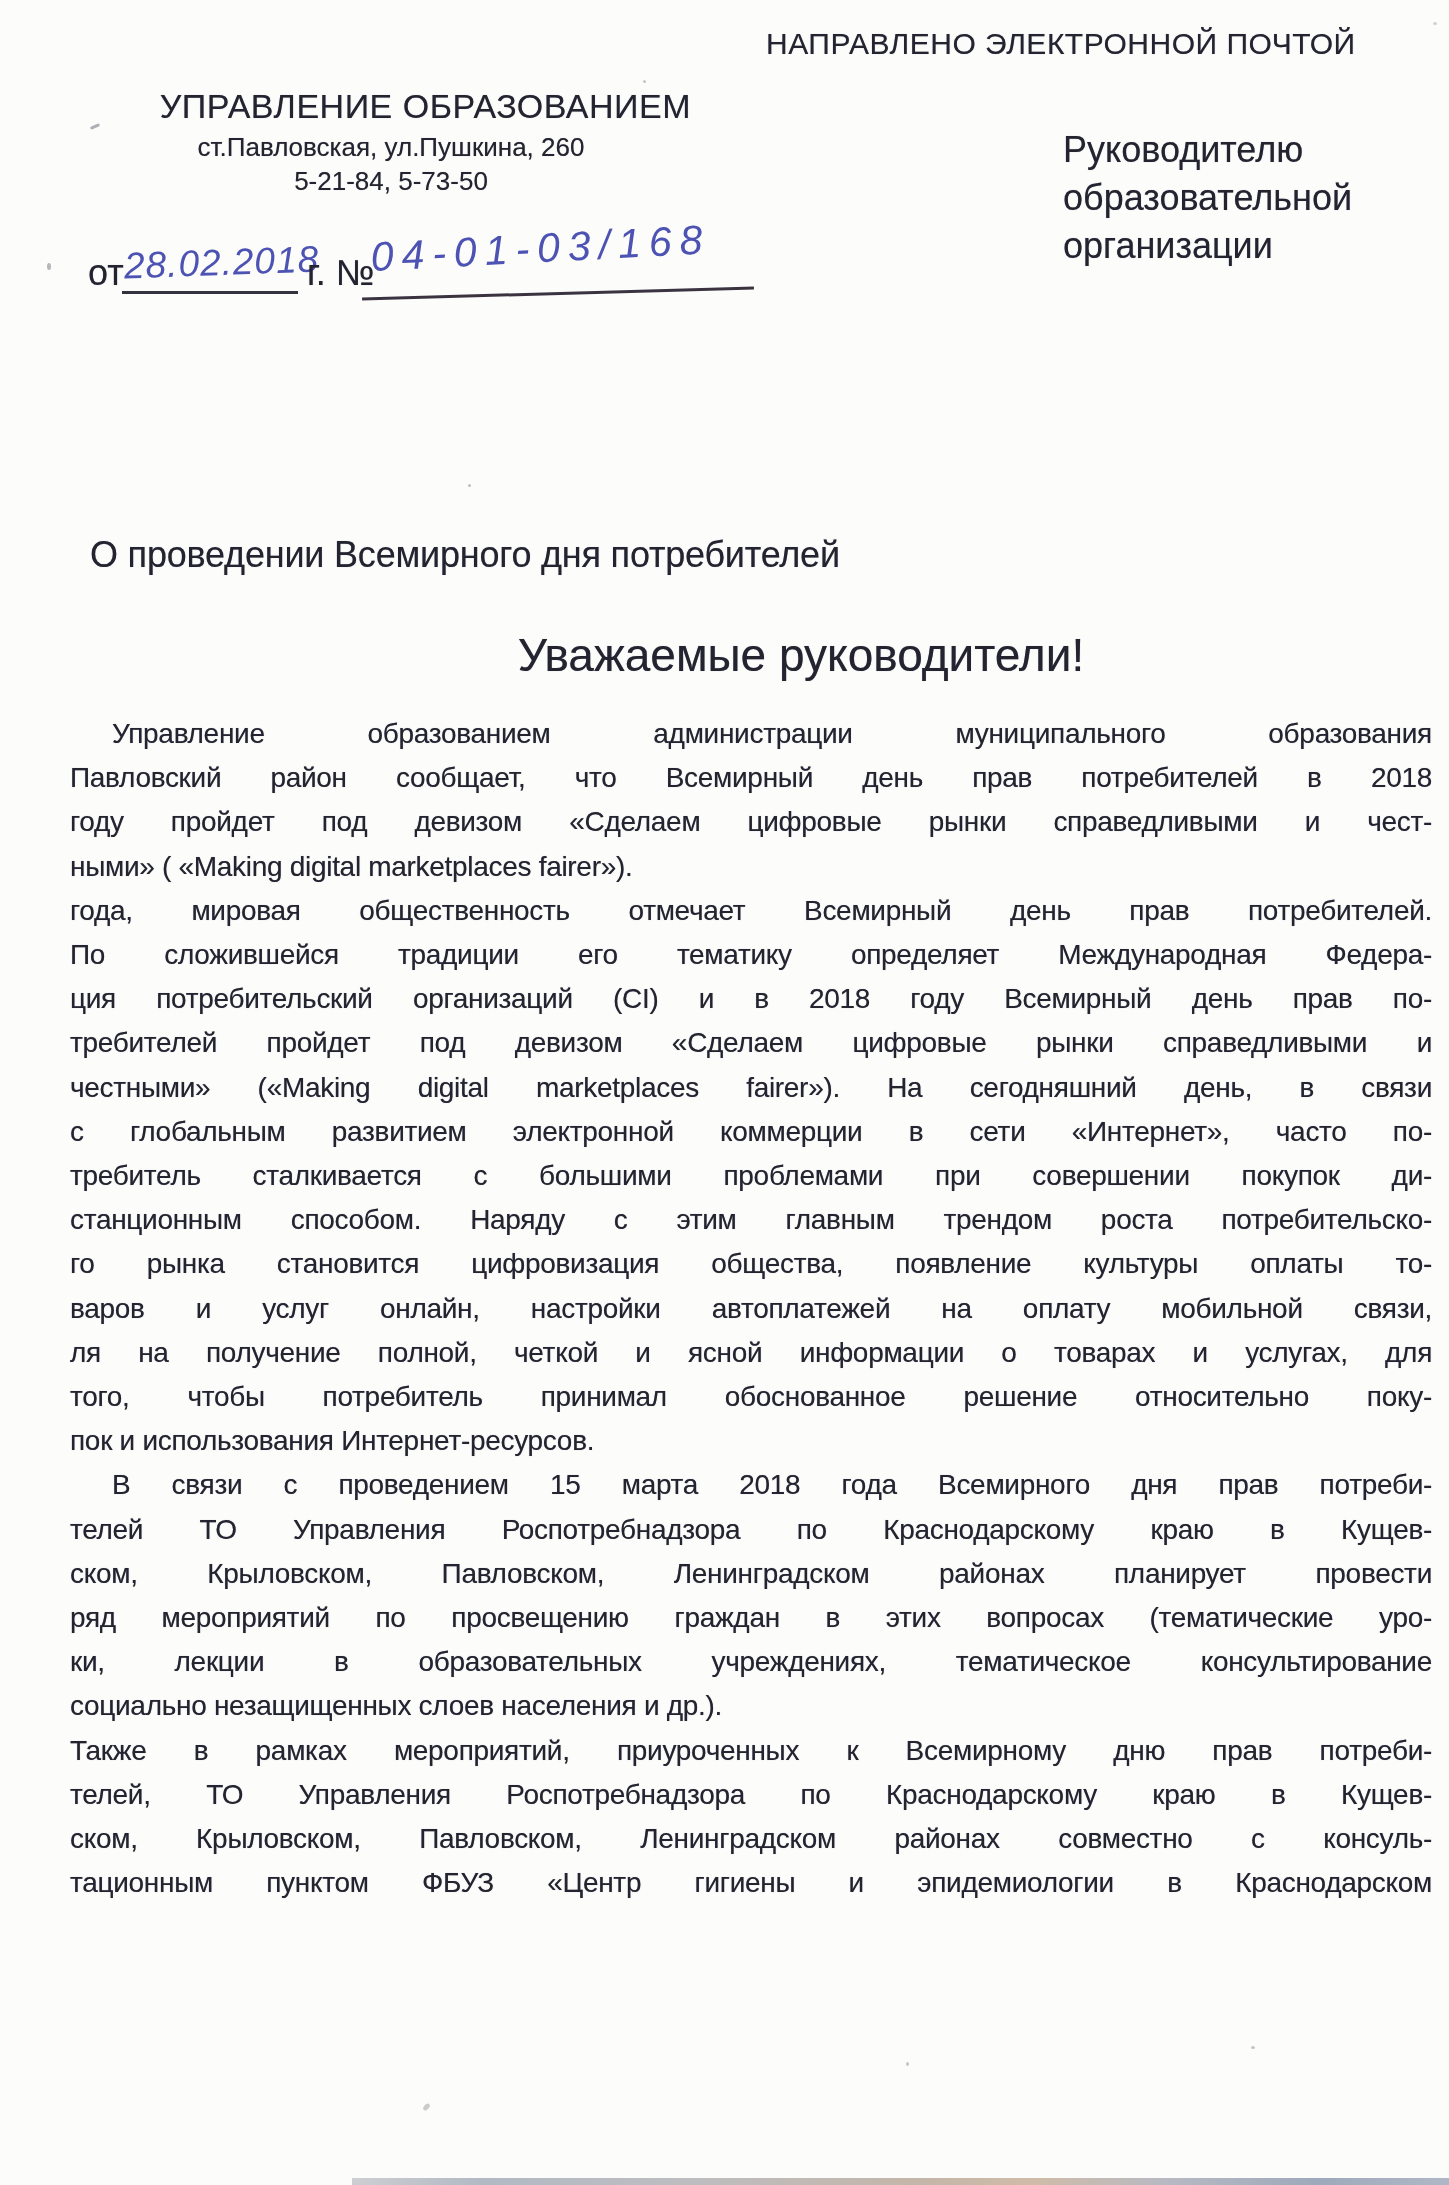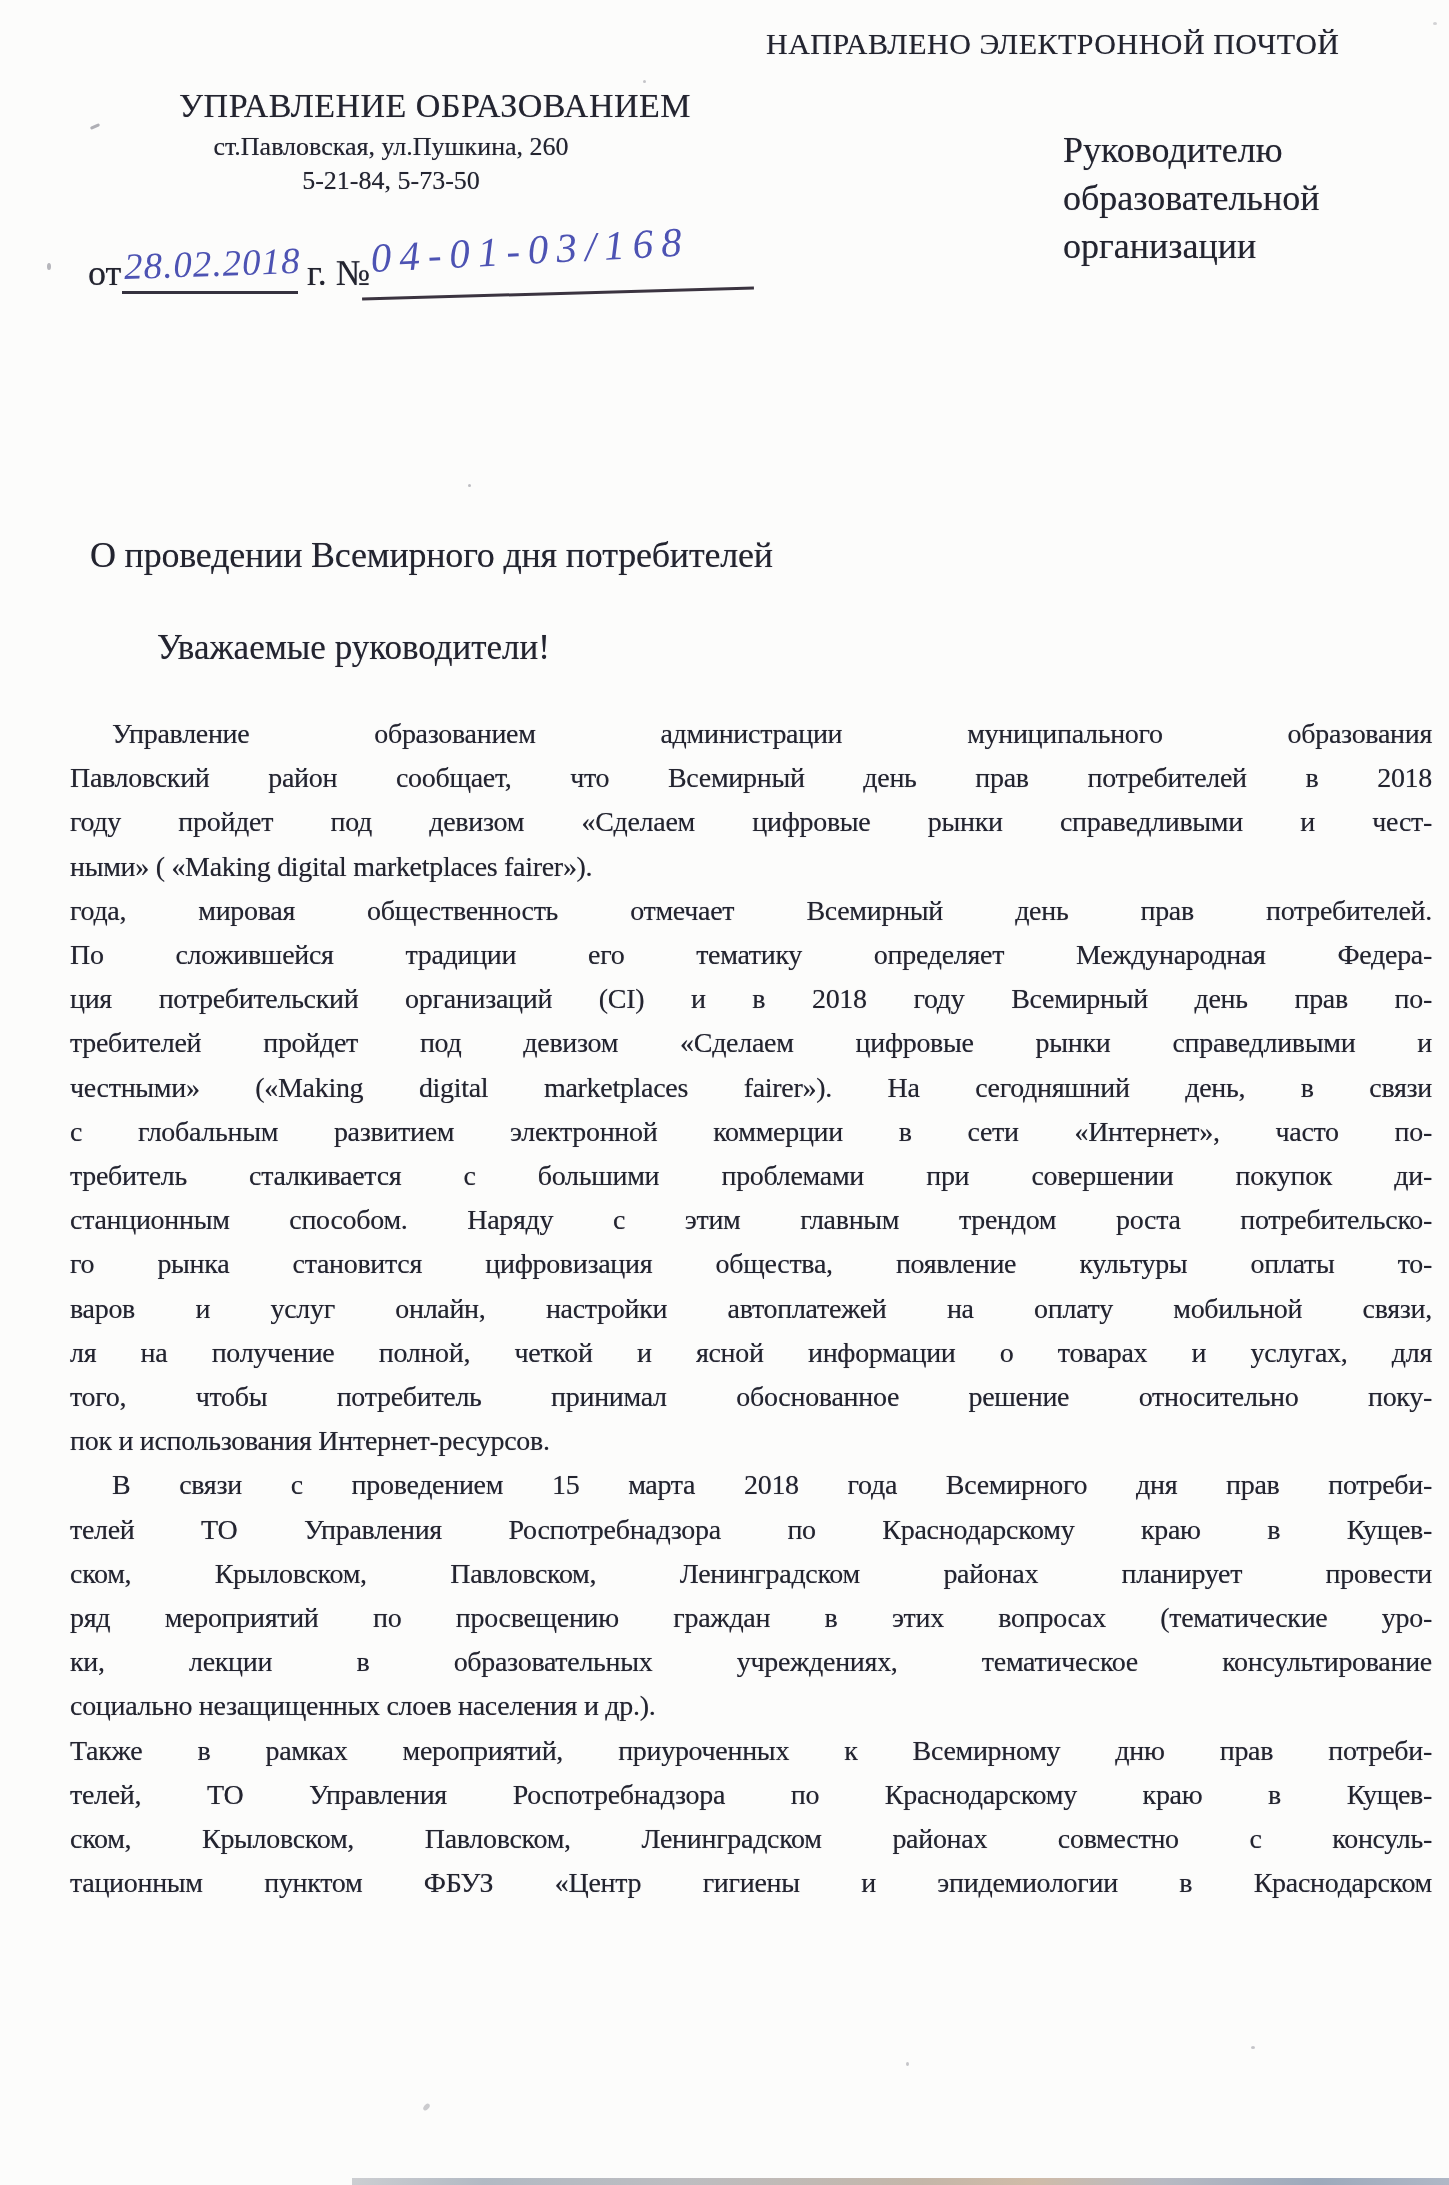--- a/index.html
+++ b/index.html
@@ -1,36 +1,36 @@
 <!DOCTYPE html>
 <html><head>
 <meta charset="utf-8">
 <style>
   html,body{margin:0;padding:0;}
   body{width:1449px;height:2185px;position:relative;background:#e9e9e7;}
   .page{position:absolute;left:0;top:0;width:1449px;height:2185px;background:#fcfcfb;overflow:hidden;
-        font-family:Liberation Serif, serif;color:#23242f;
+        font-family:Liberation Sans, sans-serif;color:#23242f;
         text-shadow:0 0 0.7px rgba(32,34,60,0.5);}
   .sent-note{position:absolute;top:27px;left:766px;font-size:30px;letter-spacing:0.5px;white-space:nowrap;}
   .letterhead{position:absolute;top:86px;left:91px;width:600px;text-align:center;}
   .org-name{font-size:34px;line-height:40px;letter-spacing:0.5px;white-space:nowrap;text-align:right;}
   .org-address{font-size:26px;line-height:34px;margin-top:4px;}
   .org-phones{font-size:26px;line-height:34px;}
   .recipient{position:absolute;top:126px;left:1063px;font-size:36px;line-height:48px;}
   .refline{position:absolute;top:240px;left:88px;width:740px;height:90px;font-size:36px;}
   .from-label{position:absolute;left:0;top:12px;}
   .date-suffix{position:absolute;left:219px;top:12px;white-space:nowrap;}
   .uline{position:absolute;height:0;border-top:3px solid #35323f;}
   .uline-date{left:34px;top:51px;width:176px;}
   .uline-num{left:274px;top:52px;width:392px;transform:rotate(-1.6deg);border-color:#3b3440;}
   .hand{position:absolute;font-style:italic;color:#4d53b3;text-shadow:none;white-space:nowrap;}
   .hand-date{left:36px;top:2px;font-size:37px;letter-spacing:1px;transform:rotate(-2deg);}
   .hand-num{left:284px;top:-6px;font-size:41px;letter-spacing:8px;transform:rotate(-3deg);transform-origin:left bottom;}
   .subject{position:absolute;top:534px;left:90px;font-size:36px;letter-spacing:-0.2px;white-space:nowrap;}
-  .salutation{position:absolute;top:628px;left:57px;width:1362px;box-sizing:border-box;padding-left:100px;text-align:left;font-size:35px;}
+  .salutation{position:absolute;top:628px;left:70px;width:1362px;box-sizing:border-box;padding-left:100px;text-align:center;font-size:46px;}
   .body-text{position:absolute;top:712px;left:70px;width:1362px;font-size:28px;line-height:44.2px;letter-spacing:-0.3px;}
   .line{text-align:justify;text-align-last:justify;}
   .line.end{text-align-last:left;}
   .line.indent{text-indent:42px;}
   .scan-strip{position:absolute;left:352px;right:0;bottom:0;height:7px;opacity:.9;
     background:linear-gradient(90deg,#c7c9cd 0%,#aab2bd 12%,#b6b6ba 30%,#beae9f 52%,#cbb49e 62%,#b0b2bc 74%,#93a0b4 88%,#a7b0c0 100%);}
   .speck{position:absolute;background:#70707c;border-radius:50%;}
 </style>
 </head>
 <body>

